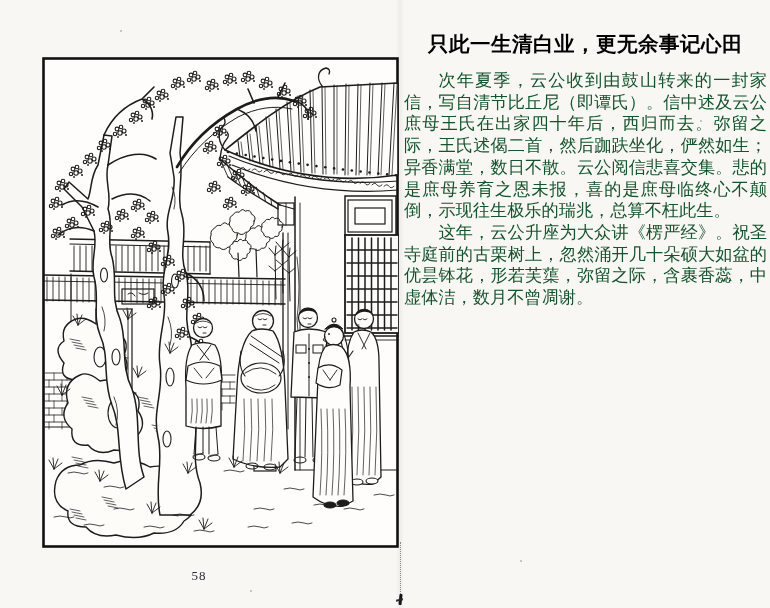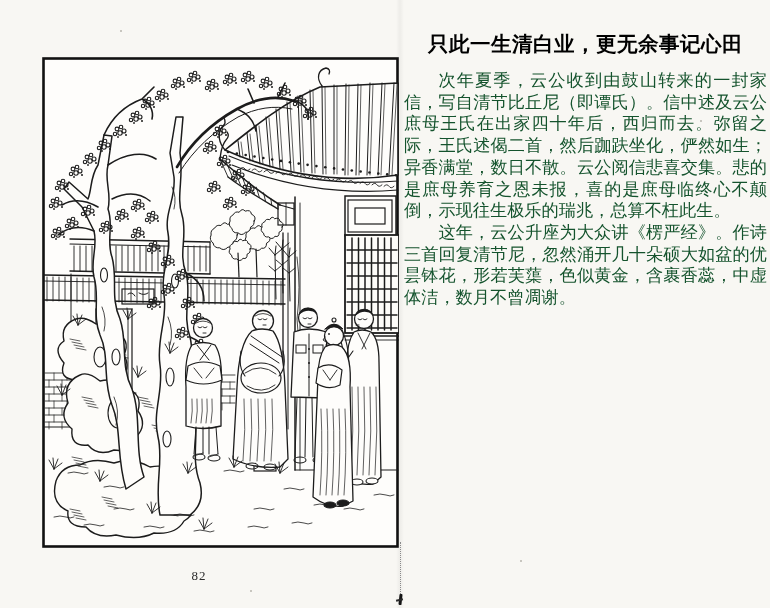--- a/index.html
+++ b/index.html
@@ -769,28 +769,28 @@
         <path d="M128,296 l-5,-9 M128,296 l-1,-11 M128,296 l4,-10 M128,296 l8,-6" fill="none" stroke="#1c1c1c" stroke-width="0.9" stroke-linecap="round" stroke-linejoin="round"></path>
         <path d="M146,416 l-5,-9 M146,416 l-1,-11 M146,416 l4,-10 M146,416 l8,-6" fill="none" stroke="#1c1c1c" stroke-width="0.9" stroke-linecap="round" stroke-linejoin="round"></path>
         <path d="M12,412 l-5,-9 M12,412 l-1,-11 M12,412 l4,-10 M12,412 l8,-6" fill="none" stroke="#1c1c1c" stroke-width="0.9" stroke-linecap="round" stroke-linejoin="round"></path>
         <path d="M162,472 l-5,-9 M162,472 l-1,-11 M162,472 l4,-10 M162,472 l8,-6" fill="none" stroke="#1c1c1c" stroke-width="0.9" stroke-linecap="round" stroke-linejoin="round"></path>
         <path d="M192,410 l-5,-9 M192,410 l-1,-11 M192,410 l4,-10 M192,410 l8,-6" fill="none" stroke="#1c1c1c" stroke-width="0.9" stroke-linecap="round" stroke-linejoin="round"></path>
         <path d="M238,416 l-5,-9 M238,416 l-1,-11 M238,416 l4,-10 M238,416 l8,-6" fill="none" stroke="#1c1c1c" stroke-width="0.9" stroke-linecap="round" stroke-linejoin="round"></path>
         <path d="M96,320 l-5,-9 M96,320 l-1,-11 M96,320 l4,-10 M96,320 l8,-6" fill="none" stroke="#1c1c1c" stroke-width="0.9" stroke-linecap="round" stroke-linejoin="round"></path>
         <path d="M58,424 l-5,-9 M58,424 l-1,-11 M58,424 l4,-10 M58,424 l8,-6" fill="none" stroke="#1c1c1c" stroke-width="0.9" stroke-linecap="round" stroke-linejoin="round"></path>
         <path d="M110,456 l-5,-9 M110,456 l-1,-11 M110,456 l4,-10 M110,456 l8,-6" fill="none" stroke="#1c1c1c" stroke-width="0.9" stroke-linecap="round" stroke-linejoin="round"></path>
       </svg>
-    <div class="pagenum left">82</div>
+    <div class="pagenum left">58</div>
   </div>
 
   <div class="page-right">
     <div class="text-col">
       <h1 class="title">只此一生清白业，更无余事记心田</h1>
       <p class="body-par">次年夏季，云公收到由鼓山转来的一封家信，写自清节比丘尼（即谭氏）。信中述及云公庶母王氏在出家四十年后，西归而去。弥留之际，王氏述偈二首，然后跏趺坐化，俨然如生；异香满堂，数日不散。云公阅信悲喜交集。悲的是庶母养育之恩未报，喜的是庶母临终心不颠倒，示现往生极乐的瑞兆，总算不枉此生。</p>
-      <p class="body-par">这年，云公升座为大众讲《楞严经》。作诗三首回复清节尼，忽然涌开几十朵硕大如盆的优昙钵花，形若芙蕖，色似黄金，含裹香蕊，中虚体洁，数月不曾凋谢。</p>
+      <p class="body-par">这年，云公升座为大众讲《楞严经》。祝圣寺庭前的古栗树上，忽然涌开几十朵硕大如盆的优昙钵花，形若芙蕖，弥留之际，含裹香蕊，中虚体洁，数月不曾凋谢。</p>
     </div>
 
   </div>
 
   <div class="gutter"></div>
   <div class="gutter-dots"></div>
   <div class="ink-mark"></div>
   <div class="ink-mark2"></div>
 
   <div class="speck" style="left:120px;top:30px;width:2px;height:2px;"></div>

